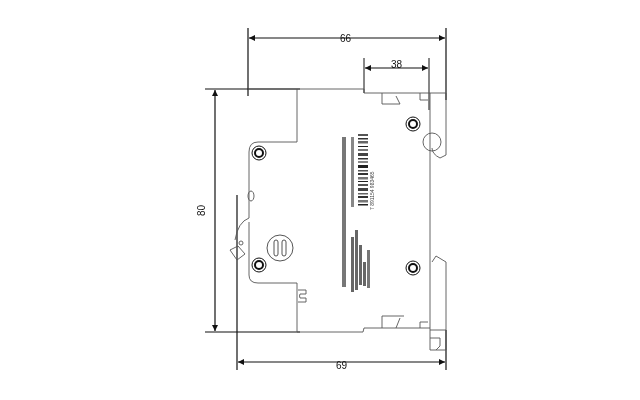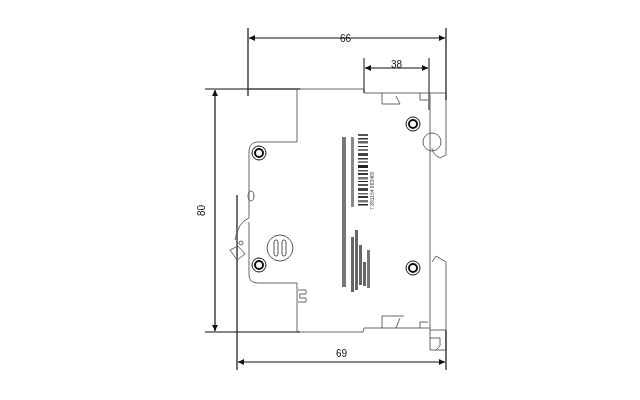--- a/index.html
+++ b/index.html
@@ -1,21 +1,21 @@
 <!DOCTYPE html>
 <html><head>
   <meta charset="utf-8">
   <style>
     html, body { margin: 0; padding: 0; background: #ffffff; }
     body { width: 640px; height: 400px; overflow: hidden; position: relative; font-family: "Liberation Sans", sans-serif; }
     svg { position: absolute; left: 0; top: 0; }
     .dim-label { position: absolute; font-family: "Liberation Sans", sans-serif; font-size: 10px; color: #111; }
     .dim-top { left: 340px; top: 33px; }
     .dim-21 { left: 391px; top: 59px; }
-    .dim-69 { left: 336px; top: 348px; }
+    .dim-69 { left: 336px; top: 360px; }
     .dim-80 { left: 196px; top: 205px; transform: rotate(-90deg); transform-origin: center; }
     .label-text { position: absolute; font-size: 3px; color: #333; transform: rotate(-90deg); transform-origin: left top; white-space: nowrap; font-family: "Liberation Sans", sans-serif; }
   </style>
 </head>
 <body>
 
 <svg width="640" height="400" viewBox="0 0 640 400">
   <defs>
     <marker id="arr" viewBox="0 0 10 10" refX="10" refY="5" markerWidth="12" markerHeight="6" orient="auto-start-reverse" markerUnits="userSpaceOnUse">
       <path d="M0,0 L10,5 L0,10 z" fill="#111"></path>

